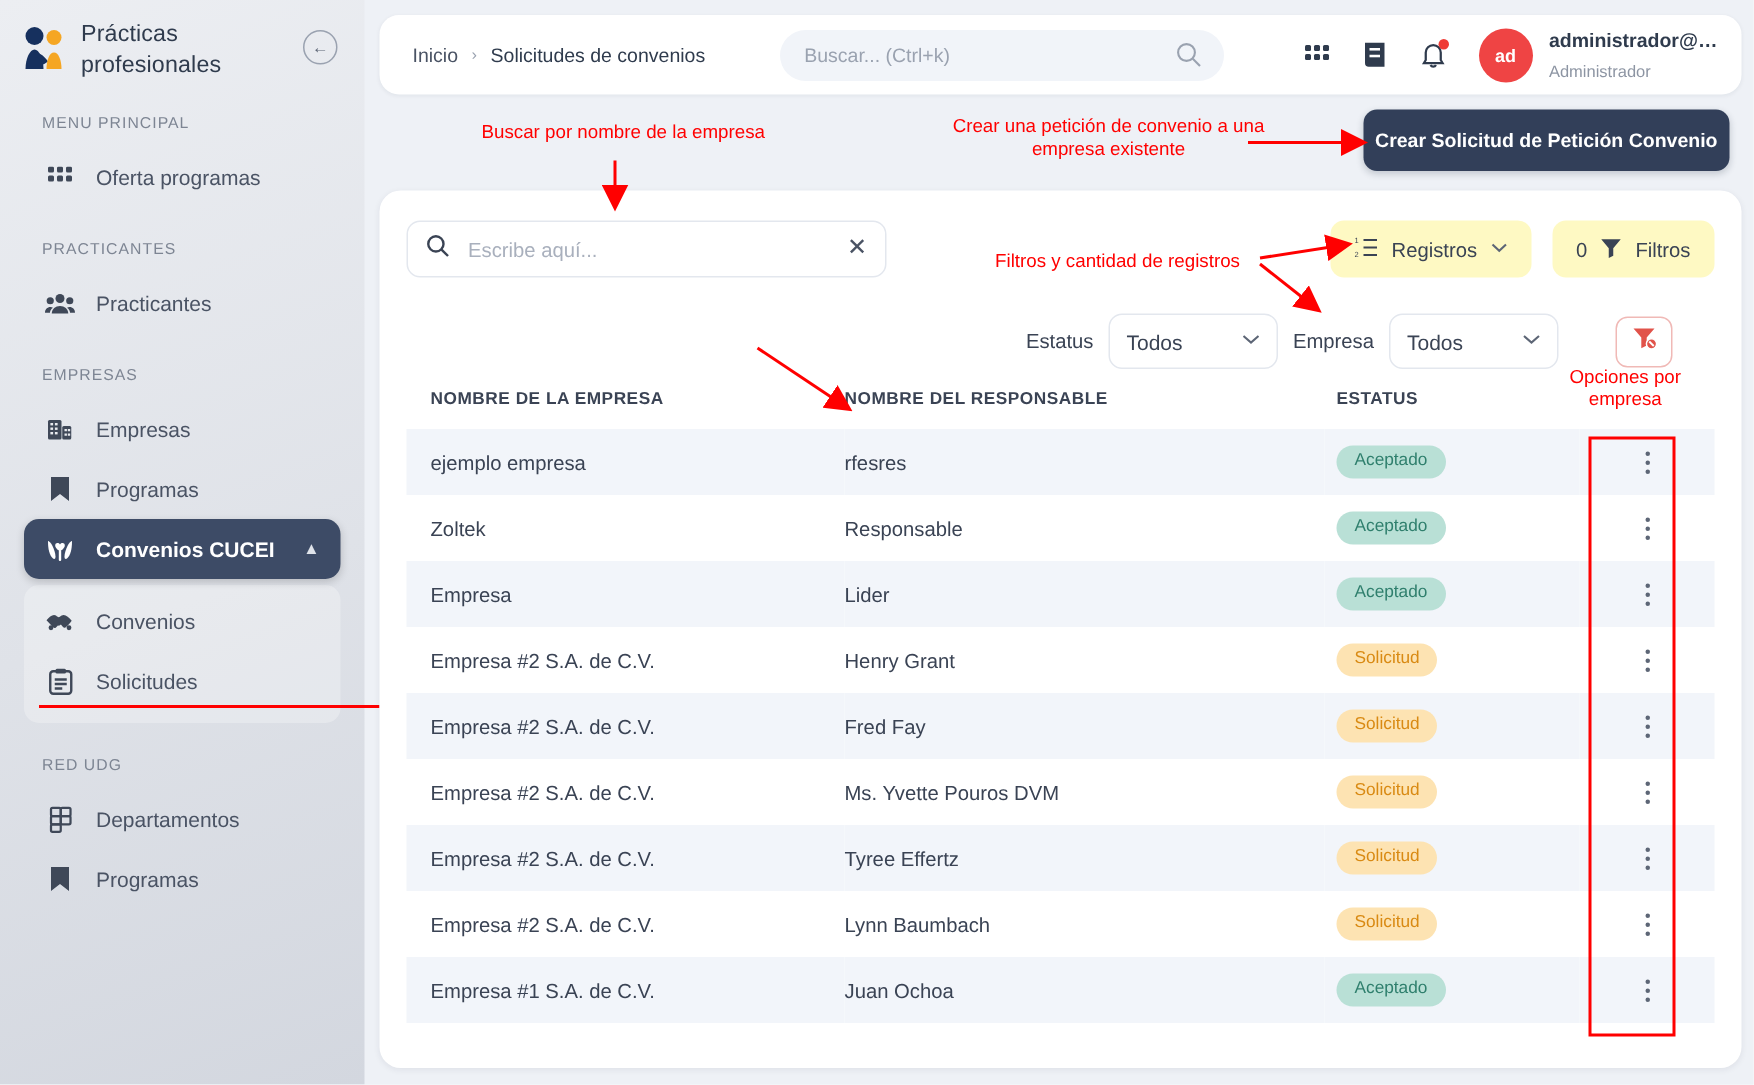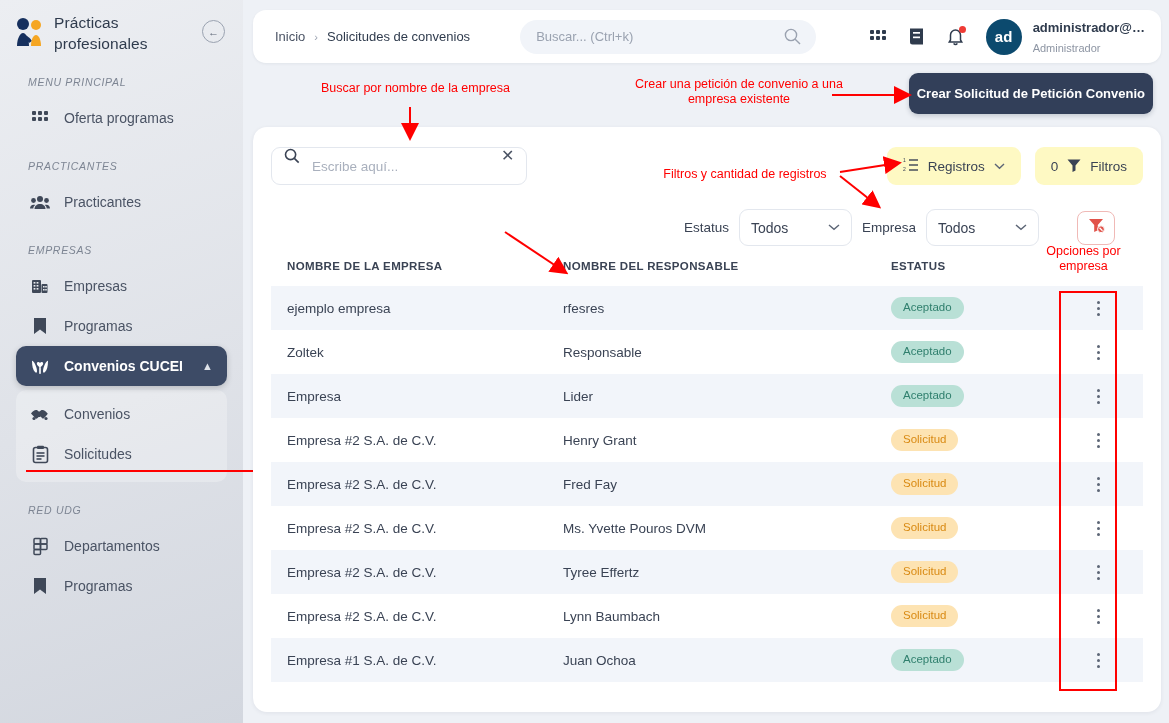--- a/index.html
+++ b/index.html
@@ -25,21 +25,21 @@
   }
   .collapse-btn {
     position: absolute; right: 18px; top: 16px;
     width: 23px; height: 23px; border-radius: 50%;
     border: 1px solid #9aa2b0; color: #5d6676;
     display: flex; align-items: center; justify-content: center;
     font-size: 11px; background: transparent; cursor: pointer;
   }
   .nav-section {
     font-size: 10.5px; letter-spacing: .7px; color: #7d8593;
-    padding: 0 0 0 28px; margin: 22px 0 10px 0; text-transform: uppercase; font-style: italic;
+    padding: 0 0 0 28px; margin: 22px 0 10px 0; text-transform: uppercase;
   }
   .nav-item {
     display: flex; align-items: center; gap: 14px;
     margin: 0 16px; padding: 10px 14px; border-radius: 10px;
     color: #4a5364; font-size: 14px; cursor: pointer; position: relative;
   }
   .nav-item .ico { width: 20px; height: 20px; flex:0 0 20px; display:flex; align-items:center; justify-content:center; color:#3f4858; }
   .nav-item.active { background: #3d4b66; color: #ffffff; font-weight: bold; box-shadow: 0 2px 6px rgba(0,0,0,.18); }
   .nav-item.active .ico { color: #fff; }
   .nav-item.active .chev { margin-left: auto; font-size: 11px; color: #dfe3ea; }
@@ -63,22 +63,22 @@
   .global-search {
     margin-left: 50px; width: 296px; height: 34px; border-radius: 18px;
     background: #f1f4f9; display: flex; align-items: center; padding: 0 16px;
     color: #9aa2b0; font-size: 13px; position: relative;
   }
   .global-search .mag { position: absolute; right: 15px; top: 8px; color:#9aa2b0; }
   .top-actions { margin-left: auto; display: flex; align-items: center; gap: 22px; }
   .icon-btn { color: #2f3b4d; display: flex; align-items: center; justify-content: center; cursor: pointer; position: relative; }
   .bell-dot { position: absolute; top: -1px; right: -2px; width: 7px; height: 7px; background: #ef3b35; border-radius: 50%; }
   .avatar {
-    width: 36px; height: 36px; border-radius: 50%; background: #0c4a6e; color: #fff;
-    display: flex; align-items: center; justify-content: center; font-size: 15px; font-weight: bold;
+    width: 36px; height: 36px; border-radius: 50%; background: #ef4444; color: #fff;
+    display: flex; align-items: center; justify-content: center; font-size: 12px; font-weight: bold;
   }
   .user-meta { margin-left: -11px; line-height: 1.25; }
   .user-name { font-size: 13px; color: #2f3b4d; font-weight: bold; }
   .user-role { font-size: 11px; color: #8d95a3; }
 
   
   .anno-band { position: relative; height: 62px; }
 
   .btn-primary {
     position: absolute; right: 8px; top: 10px;
@@ -88,22 +88,22 @@
   }
 
   
   .card {
     background: #fff; border-radius: 14px; margin-top: 2px;
     height: 585px; padding: 20px 18px 0 18px; position: relative;
     box-shadow: 0 1px 4px rgba(22,34,57,.07);
   }
   .card-top { display: flex; align-items: flex-start; }
   .search-box {
-    width: 256px; height: 38px; border: 1px solid #e3e7ee; border-radius: 9px;
-    display: flex; padding: 0 12px; gap: 12px;
+    width: 320px; height: 38px; border: 1px solid #e3e7ee; border-radius: 9px;
+    display: flex; align-items: center; padding: 0 12px; gap: 12px;
   }
   .search-box input {
     border: none; outline: none; flex: 1; font-size: 13.5px; color: #3a4354;
     font-family: "Liberation Sans", sans-serif; background: transparent;
   }
   .search-box input::placeholder { color: #a9b0bd; }
   .clear-x { color: #4a5364; font-size: 16px; cursor: pointer; line-height: 1; }
 
   .top-right-btns { margin-left: auto; display: flex; gap: 14px; }
   .pill-btn {

